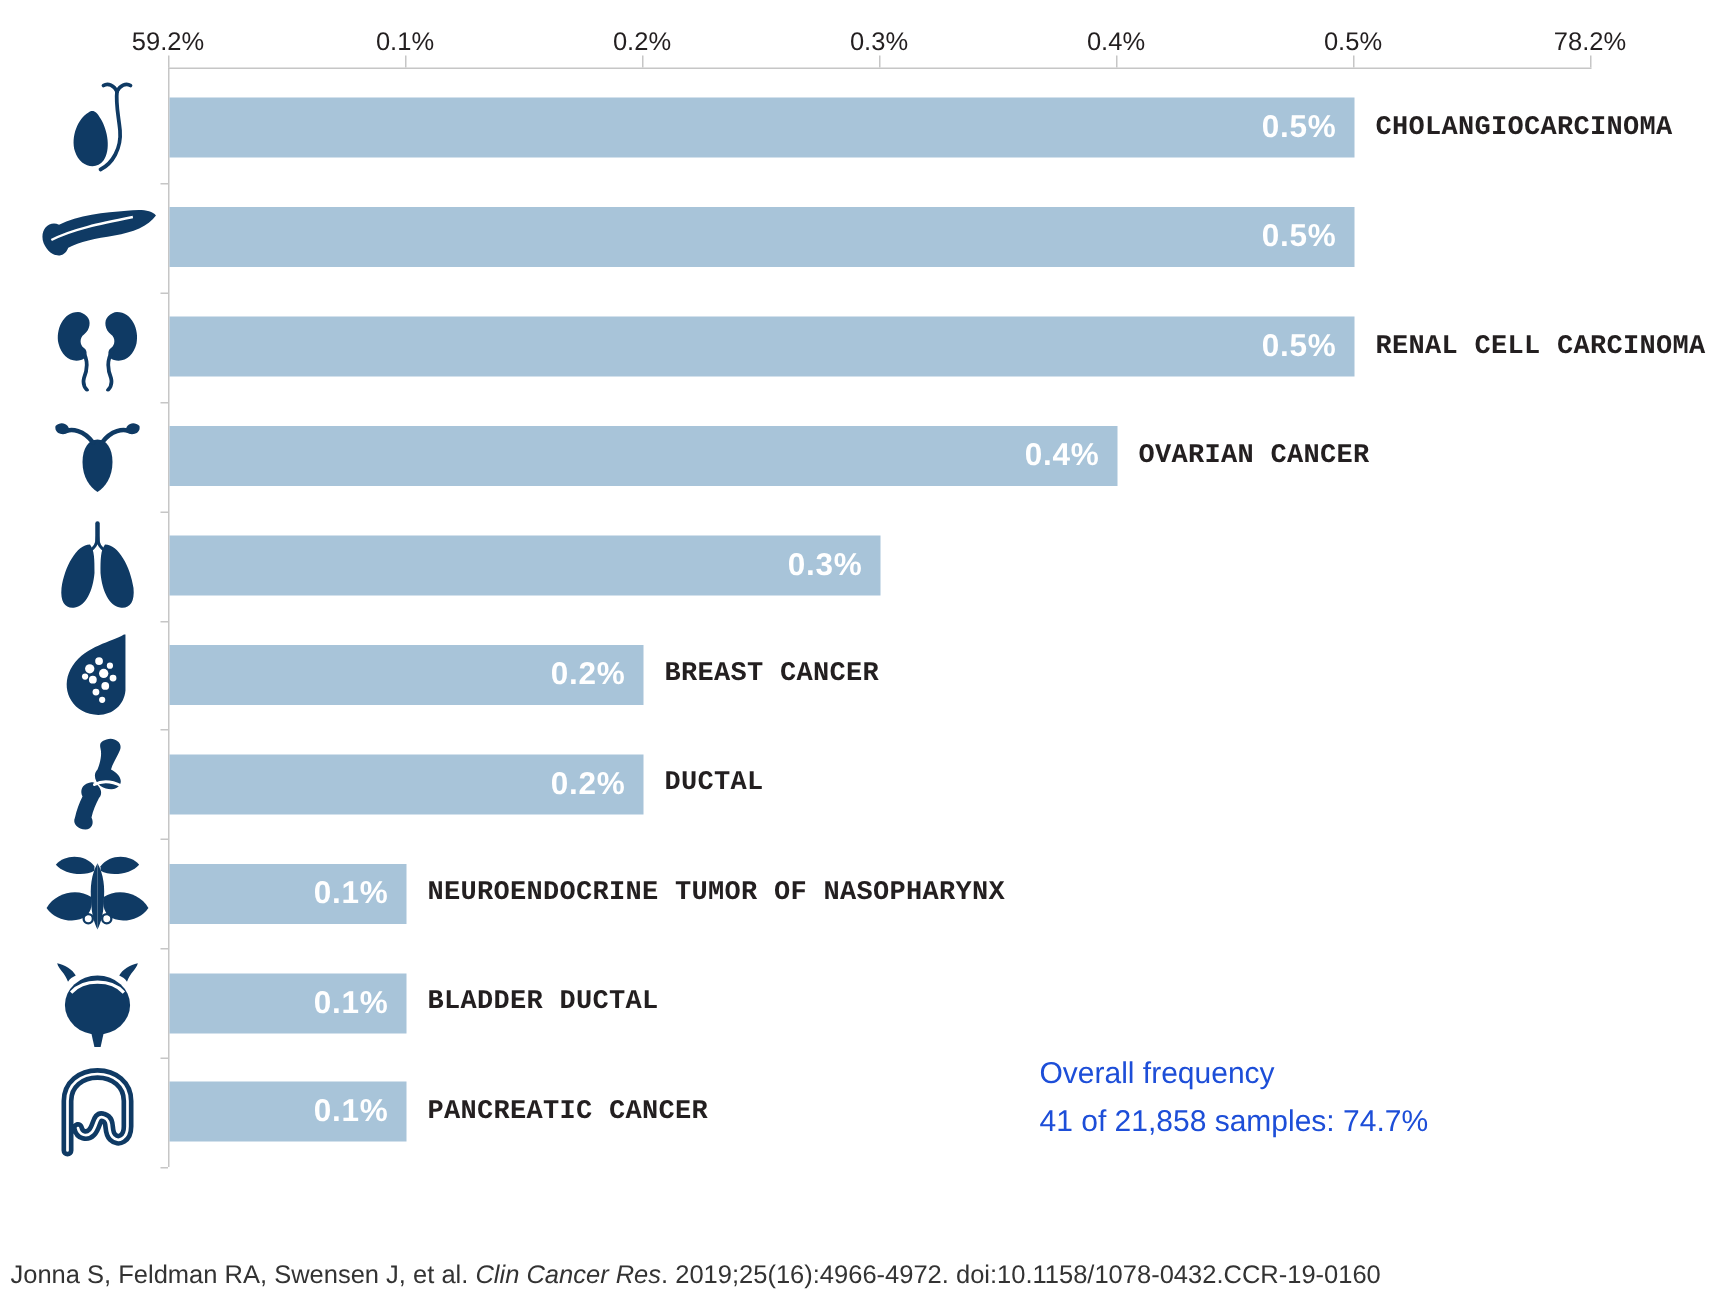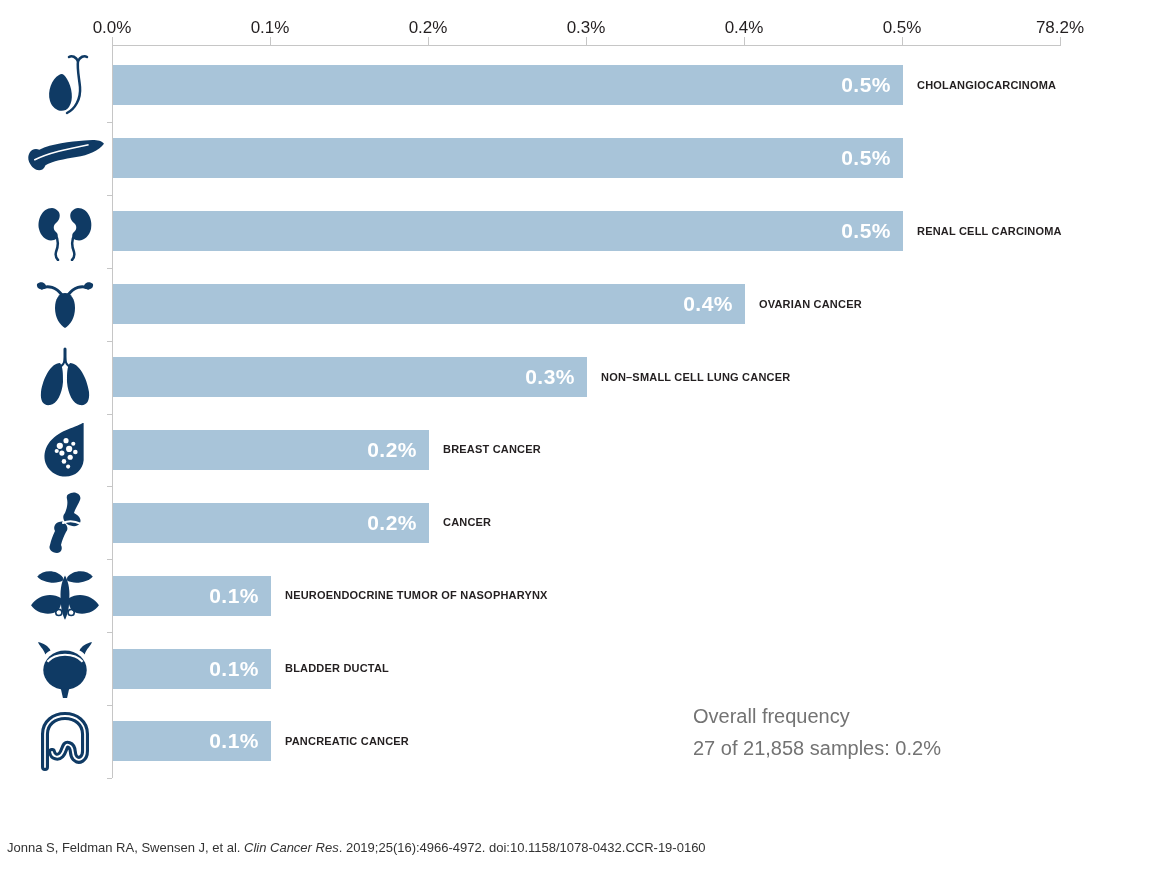--- a/index.html
+++ b/index.html
@@ -44,43 +44,43 @@
   .rows{position:absolute;left:0;top:49px;width:100%;}
   .row{height:72.9px;display:flex;align-items:center;}
   .icon-cell{flex:0 0 113px;display:flex;justify-content:center;align-items:center;padding-left:17px;box-sizing:border-box;}
   .bar{
     flex:0 0 auto;height:40px;background:#a8c4d9;
     display:flex;align-items:center;justify-content:flex-end;
     padding-right:12px;box-sizing:border-box;
   }
   .bar-value{font-size:21px;font-weight:bold;color:#ffffff;letter-spacing:.5px;white-space:nowrap;}
   .cat-label{
-    margin-left:14px;font-size:11px;font-weight:600;letter-spacing:.2px;
-    line-height:19px;color:#231f20;white-space:nowrap;
+    margin-left:14px;font-size:18px;font-weight:600;letter-spacing:.2px;
+    line-height:19px;color:#231f20;white-space:nowrap;font-family:Liberation Mono, monospace;
   }
   .cat-label span{display:block;}
   .note{
-    position:absolute;left:693px;top:700px;font-size:20px;line-height:32px;color:#737373;
+    position:absolute;left:693px;top:700px;font-size:20px;line-height:32px;color:#1d4ed8;
   }
   .citation{
-    position:absolute;left:7px;top:840px;font-size:13px;color:#333333;white-space:nowrap;
+    position:absolute;left:7px;top:840px;font-size:17px;color:#333333;white-space:nowrap;
   }
   .citation .it{font-style:italic;}
   svg{display:block;}
   .navy{fill:#0f3a64;}
   .navy-stroke{stroke:#0f3a64;fill:none;}
   .white-stroke{stroke:#ffffff;fill:none;}
 </style>
 </head>
 <body>
 
 <div class="figure">
 
   <div class="x-labels">
-    <span>0.0%</span>
+    <span>59.2%</span>
     <span>0.1%</span>
     <span>0.2%</span>
     <span>0.3%</span>
     <span>0.4%</span>
     <span>0.5%</span>
     <span>78.2%</span>
   </div>
 
   <div class="x-axis-line">
     <i></i>
@@ -186,23 +186,20 @@
           <g>
             <path class="navy" d="M24,16 C15,16 7,31 5,45 C4,55 8,59 14,58 C21,57 26,47 27,35 C27,26 27,20 24,16 Z"></path>
           </g>
           <g transform="translate(58,0) scale(-1,1)">
             <path class="navy" d="M24,16 C15,16 7,31 5,45 C4,55 8,59 14,58 C21,57 26,47 27,35 C27,26 27,20 24,16 Z"></path>
           </g>
         </svg>
       </div>
       <div class="bar" style="width: 474px;">
         <span class="bar-value">0.3%</span>
-      </div>
-      <div class="cat-label">
-        <span>NON–SMALL CELL LUNG CANCER</span>
       </div>
     </div>
 
     <div class="row">
       <div class="icon-cell">
         <svg width="52" height="58" viewBox="0 0 50 56">
           <path class="navy" d="M42,2 C34,7 18,9 9,22 C1,34 6,49 20,53 C32,56 42,49 43,38 L43,2 Z"></path>
           <circle fill="#fff" cx="20" cy="24" r="3"></circle>
           <circle fill="#fff" cx="26" cy="19" r="2.5"></circle>
           <circle fill="#fff" cx="29" cy="27" r="3"></circle>
@@ -228,21 +225,21 @@
         <svg width="44" height="62" viewBox="0 0 42 62">
           <path class="navy" d="M27,1 C32,-1 38,3 36,8 C34,13 31,17 30,21 C34,23 38,27 36,31 C34,35 28,35 23,32 C19,29 18,24 21,21 C23,16 24,11 23,7 C22,3 24,2 27,1 Z"></path>
           <path class="navy" d="M19,30 C23,32 25,37 22,40 C20,44 18,48 17,53 C19,57 17,61 13,61 C8,61 4,57 6,53 C7,48 9,43 11,39 C9,35 11,31 15,30 C16,30 18,29 19,30 Z"></path>
           <path class="white-stroke" stroke-width="2" stroke-linecap="round" d="M19,31 C25,28 31,29 37,32"></path>
         </svg>
       </div>
       <div class="bar" style="width: 316px;">
         <span class="bar-value">0.2%</span>
       </div>
       <div class="cat-label">
-        <span>CANCER</span>
+        <span>DUCTAL</span>
       </div>
     </div>
 
     <div class="row">
       <div class="icon-cell">
         <svg width="72" height="58" viewBox="0 0 70 56">
           <g>
             <path class="navy" d="M33,10 C27,2 14,2 8,9 C13,15 26,17 33,13 Z"></path>
             <path class="navy" d="M31,30 C22,24 8,27 2,37 C7,45 21,48 28,42 C31,39 32,34 31,30 Z"></path>
             <path class="navy" d="M35,8 C31,15 30,24 31,33 C31,41 33,47 35,51 L35,8 Z"></path>
@@ -294,20 +291,20 @@
       </div>
       <div class="cat-label">
         <span>PANCREATIC CANCER</span>
       </div>
     </div>
 
   </div>
 
   <div class="note">
     <div>Overall frequency</div>
-    <div>27 of 21,858 samples: 0.2%</div>
+    <div>41 of 21,858 samples: 74.7%</div>
   </div>
 
   <div class="citation">
     <span>Jonna S, Feldman RA, Swensen J, et al. </span><span class="it">Clin Cancer Res</span><span>. 2019;25(16):4966-4972. doi:10.1158/1078-0432.CCR-19-0160</span>
   </div>
 
 </div>
 
 </body></html>

